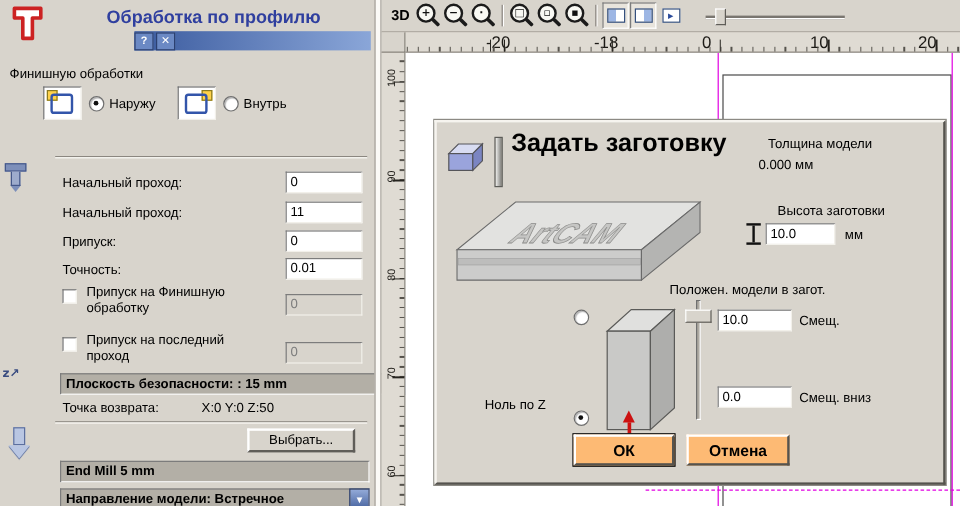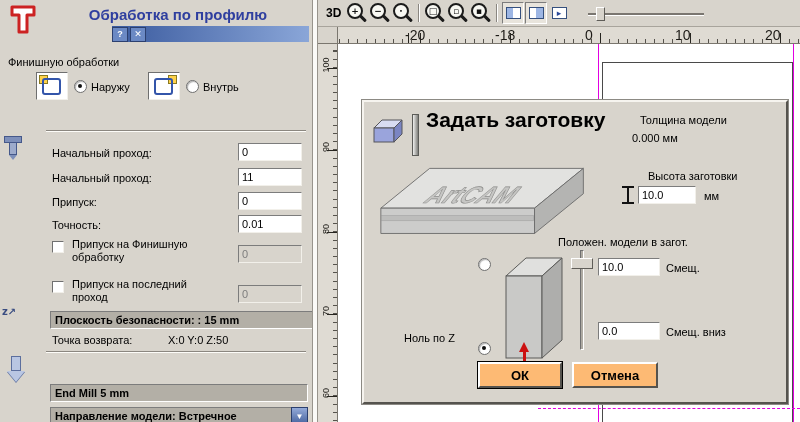--- a/index.html
+++ b/index.html
@@ -181,20 +181,21 @@
     <div class="lbl bold" style="left:52px;top:334px">Точка возврата:</div>
     <div class="lbl" style="left:168px;top:334px">X:0 Y:0 Z:50</div>
 
     <div class="groove" style="left:46px;top:351px;width:260px"></div>
 
     <div class="lead-icon">
       <div class="stem"></div>
         <div class="head"></div>
     </div>
 
+    <button class="push-btn" style="left:206px;top:357px;width:90px;height:20px">Выбрать...</button>
 
     <div class="graybar" style="left:50px;top:384px;width:258px">
       <span>End Mill 5 mm</span>
     </div>
 
     <div class="graybar" style="left:50px;top:407px;width:258px;padding-right:18px">
       <span>Направление модели: Встречное</span>
       <span class="dd-btn">▼</span>
     </div>
   </div>

